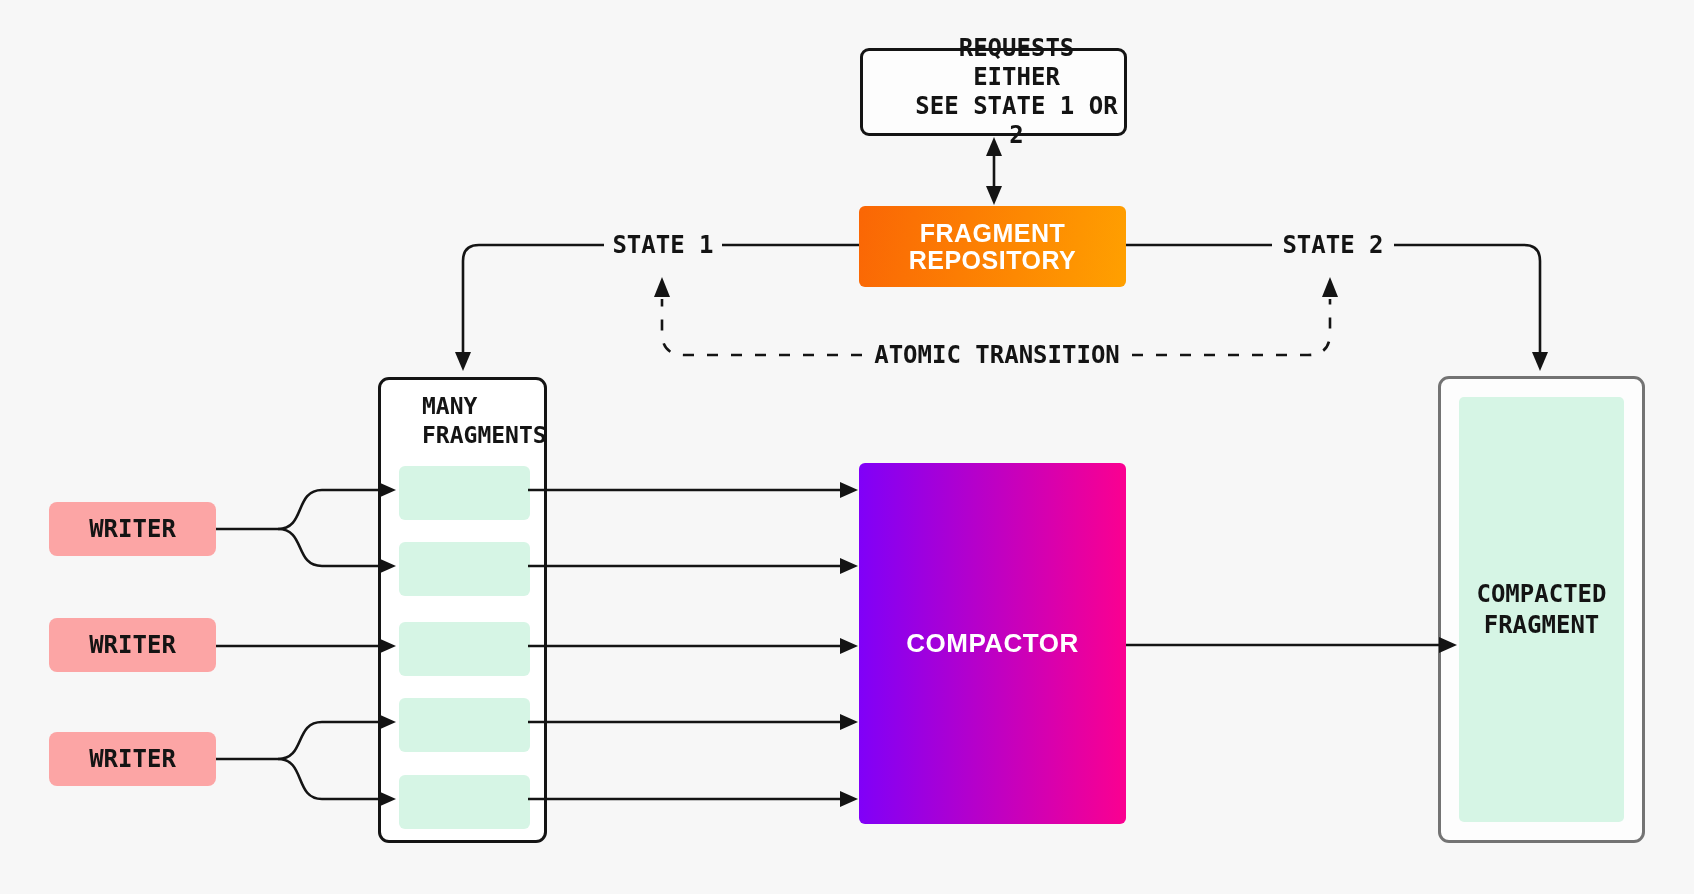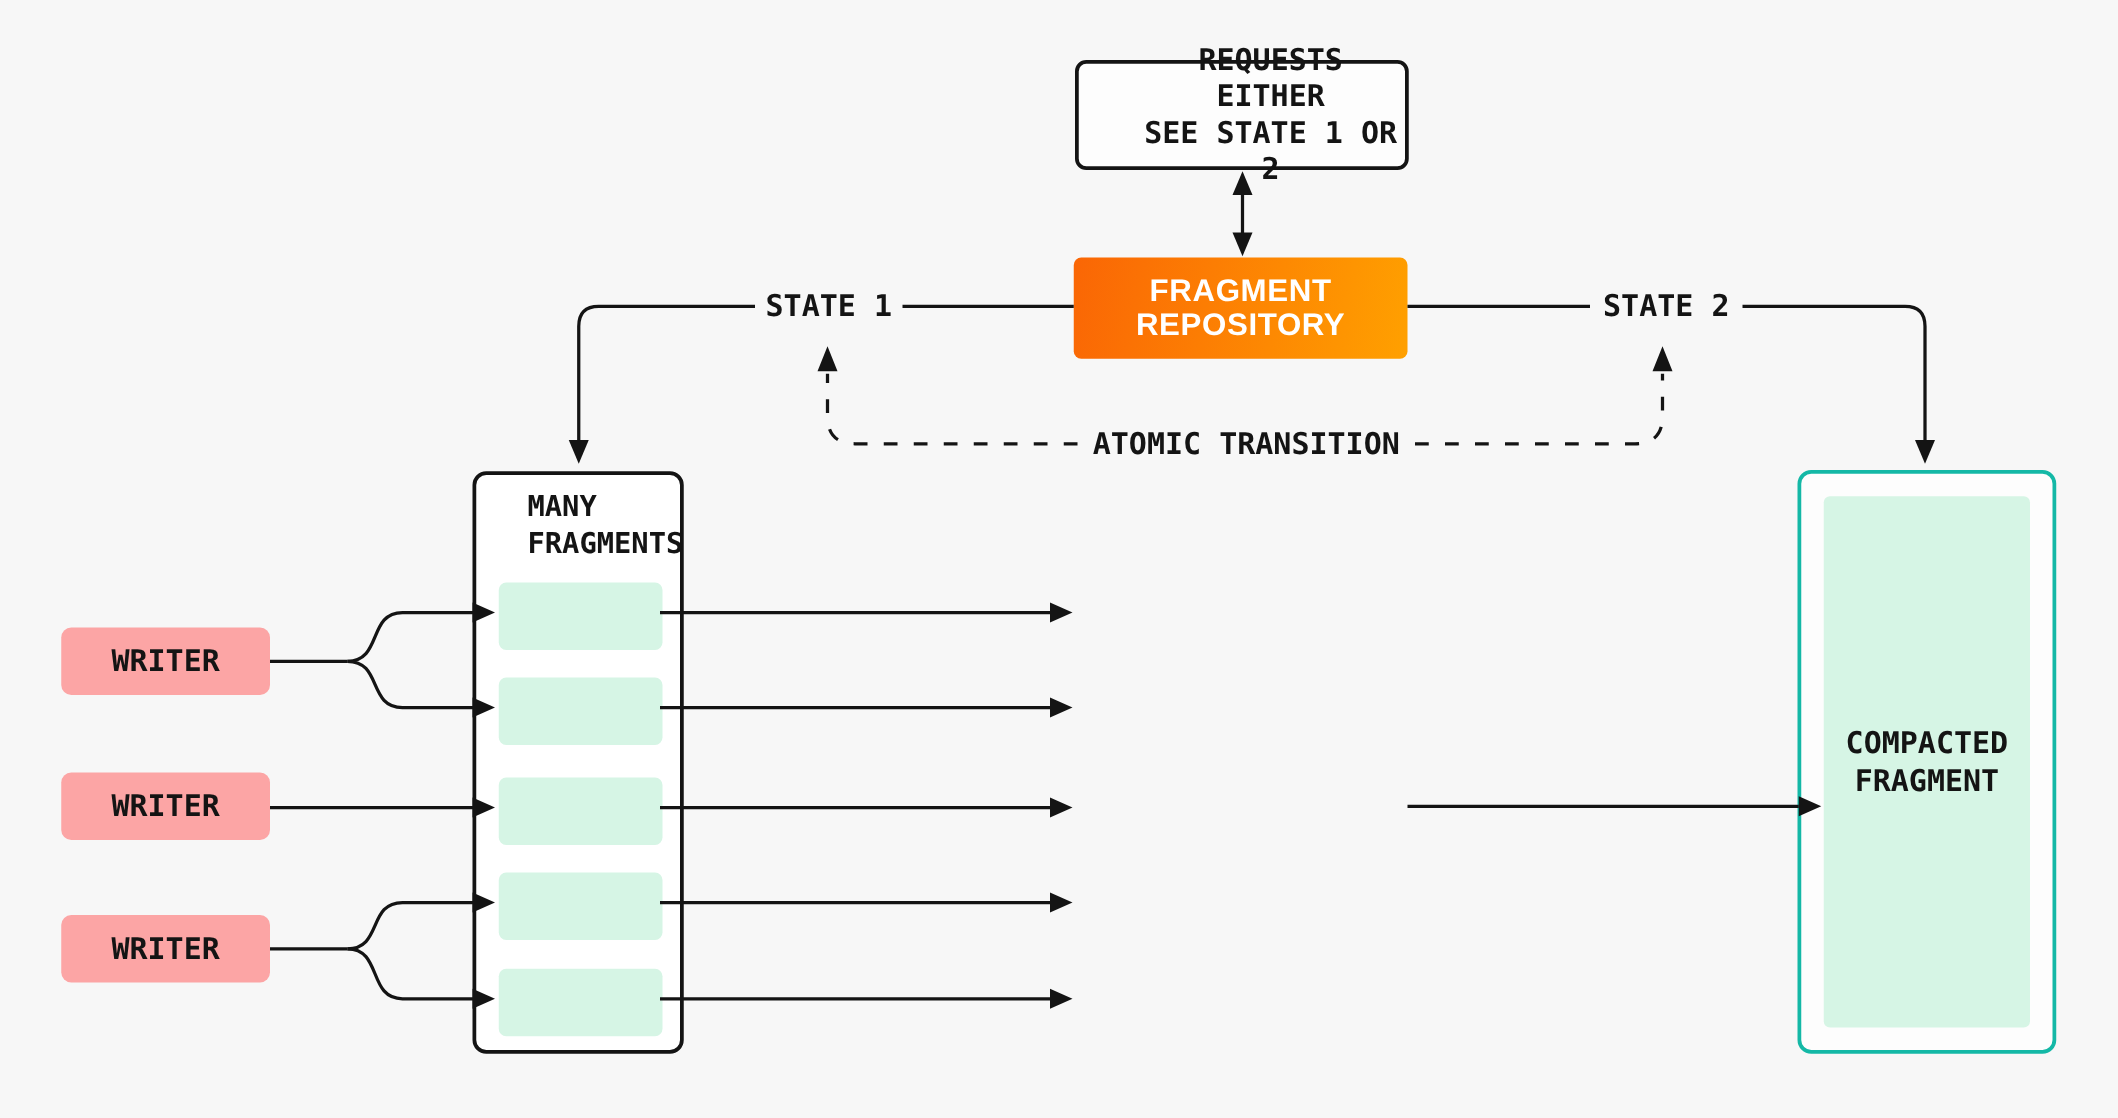--- a/index.html
+++ b/index.html
@@ -23,21 +23,21 @@
   .fragment{position:absolute;left:18px;width:131px;height:54px;background:#d6f5e5;border-radius:6px;}
 
   .writer{left:49px;width:167px;height:54px;background:#fca5a5;border-radius:8px;
           font-size:24px;display:flex;align-items:center;justify-content:center;}
 
   #compactor-box{left:859px;top:463px;width:267px;height:361px;border-radius:6px;
                  background:linear-gradient(90deg,#8000f8 0%,#fb0090 100%);
                  font-size:26px;letter-spacing:.5px;}
 
   #compacted-box{left:1438px;top:376px;width:207px;height:467px;background:#fdfdfd;
-                 border:3px solid #14b8a6;border-radius:11px;}
+                 border:3px solid #737373;border-radius:11px;}
   #compacted-inner{position:absolute;left:18px;top:18px;width:165px;height:425px;
                    background:#d6f5e5;border-radius:5px;font-size:24px;line-height:31px;}
 
   #connector-layer{position:absolute;left:0;top:0;width:1694px;height:894px;pointer-events:none;}
   #connector-layer path{fill:none;stroke:#141414;stroke-width:2.6px;}
   #connector-layer line{stroke:#141414;stroke-width:2.6px;}
   #connector-layer polygon{fill:#141414;stroke:none;}
   .dashed{stroke-dasharray:11 13;}
 </style>
 </head>
@@ -74,20 +74,23 @@
   <div class="box writer mono" style="top:502px;">
     <span>WRITER</span>
   </div>
   <div class="box writer mono" style="top:618px;">
     <span>WRITER</span>
   </div>
   <div class="box writer mono" style="top:732px;">
     <span>WRITER</span>
   </div>
 
+  <div class="box center-col sans" id="compactor-box">
+    <span>COMPACTOR</span>
+  </div>
 
   <div class="box" id="compacted-box">
     <div class="center-col mono" id="compacted-inner">
       <span>COMPACTED</span>
       <span>FRAGMENT</span>
     </div>
   </div>
 
   <svg id="connector-layer" viewBox="0 0 1694 894">
 

